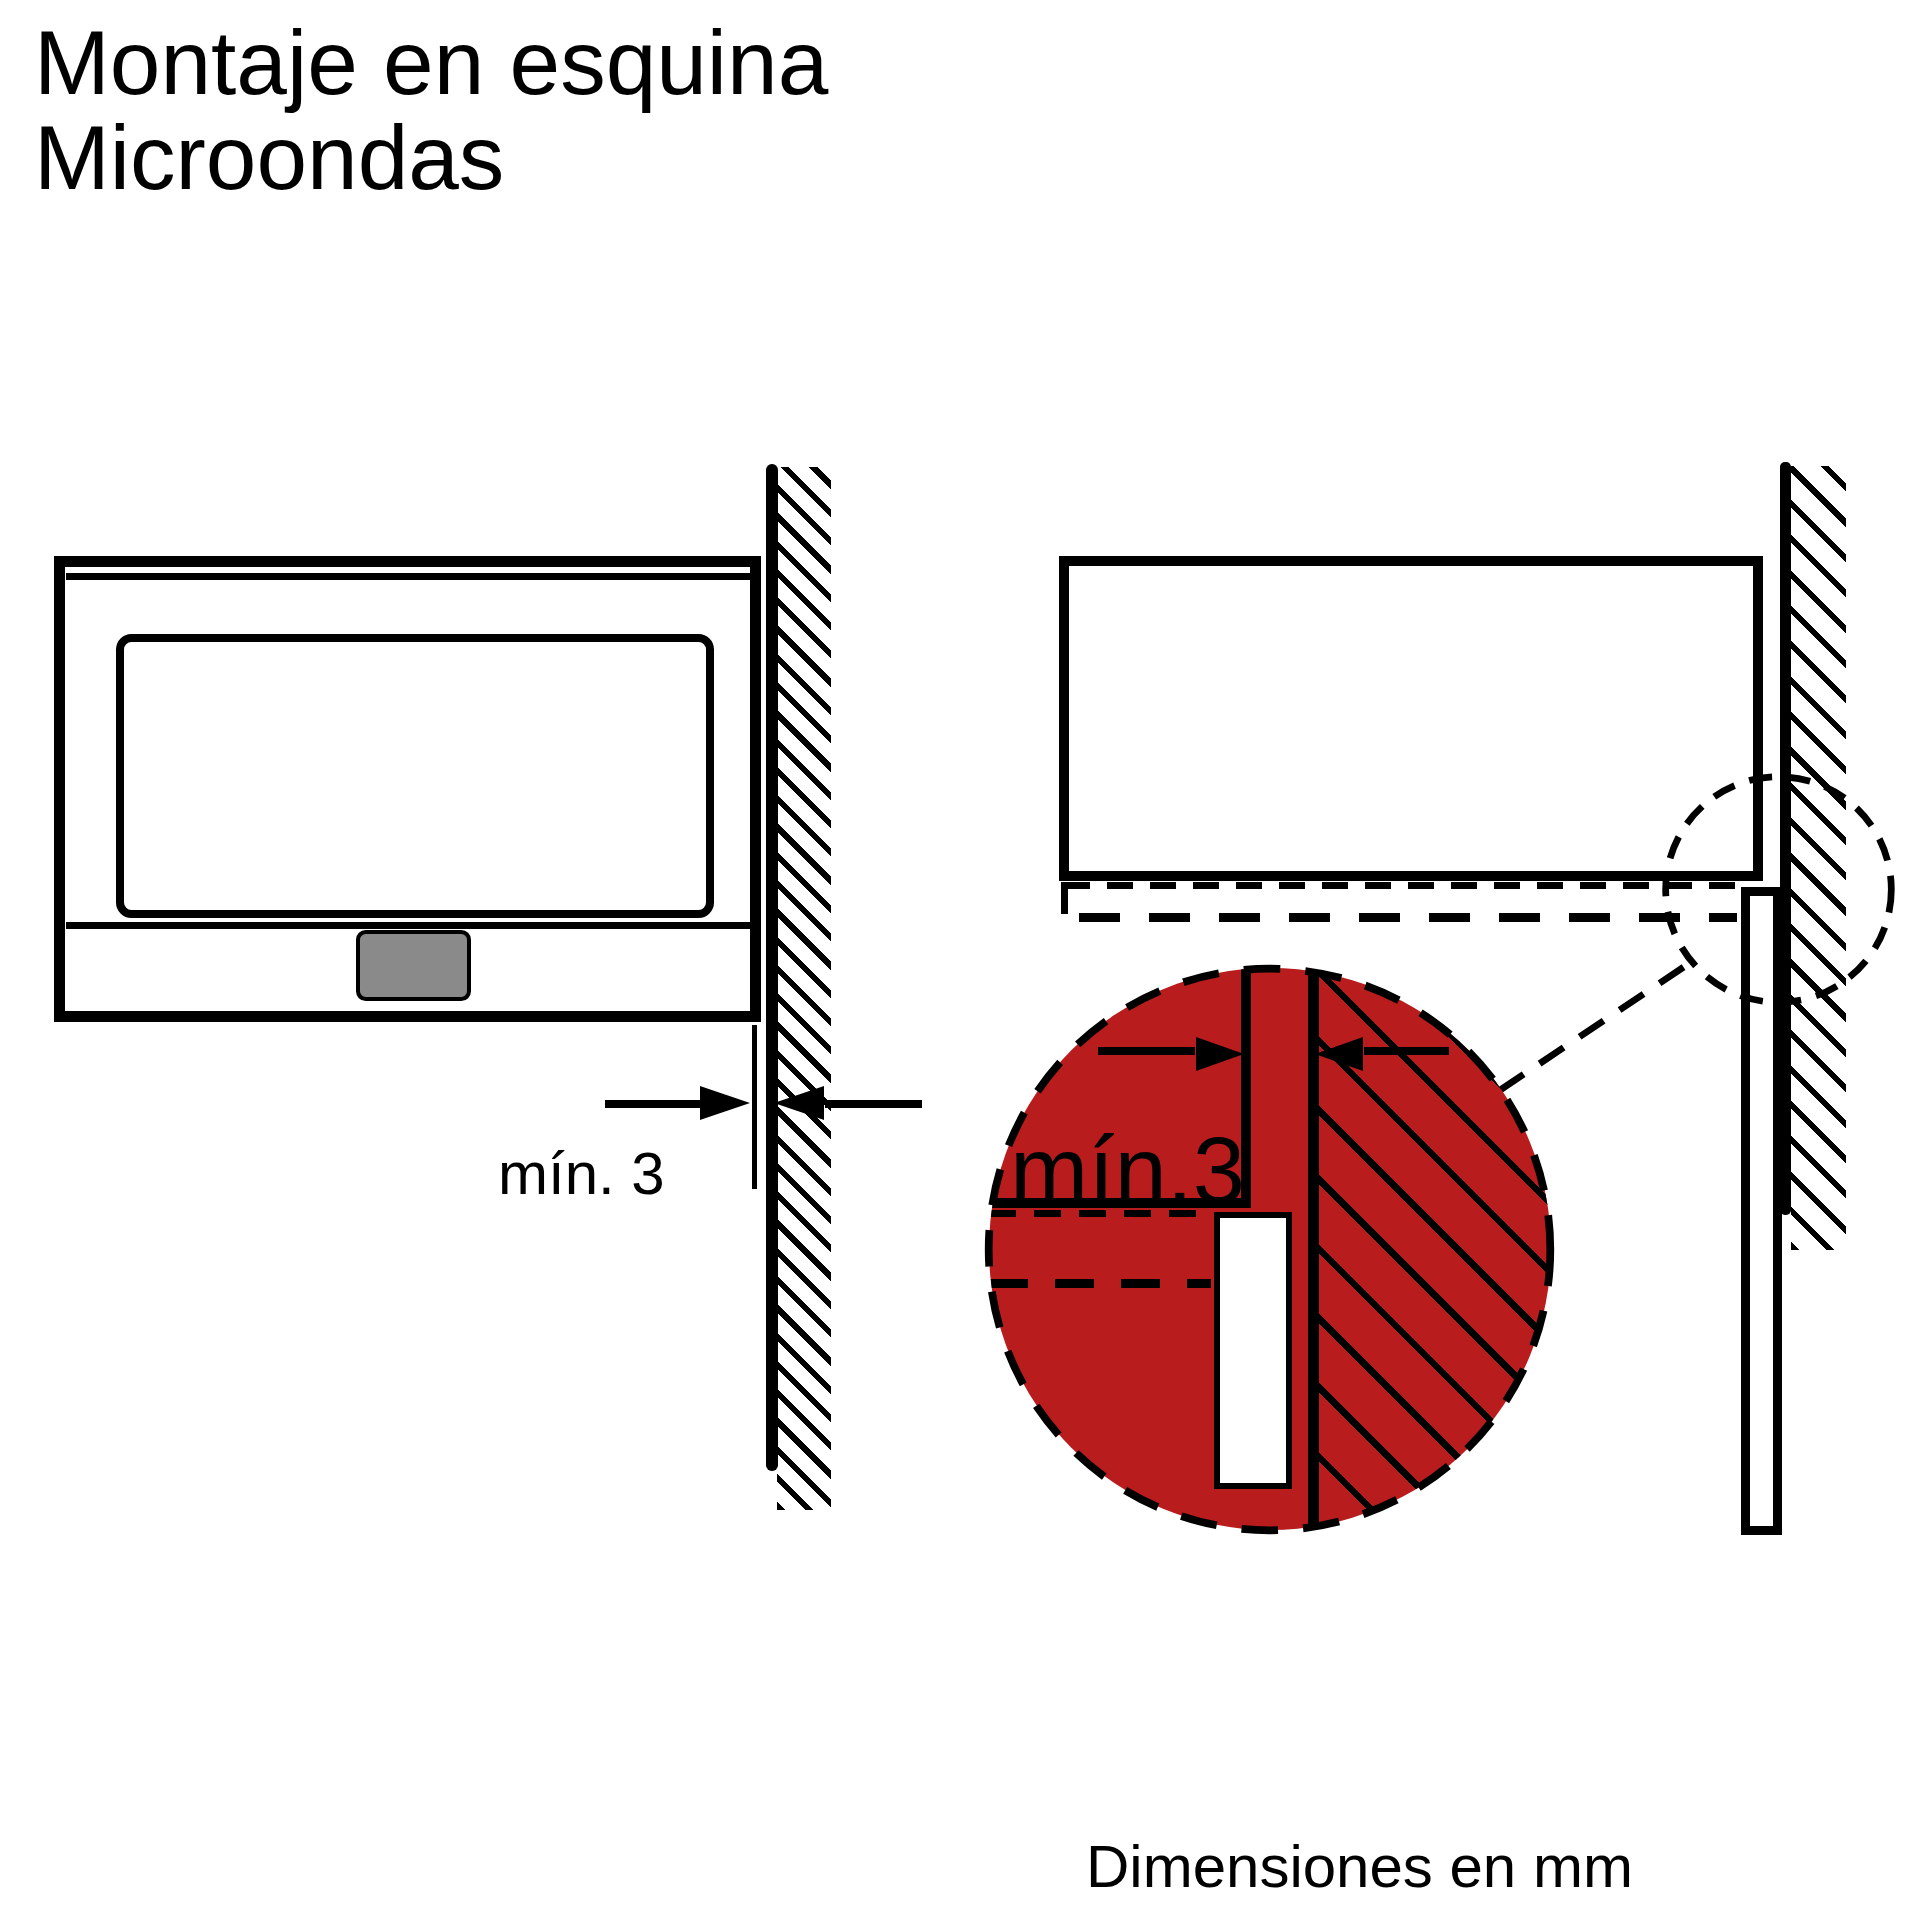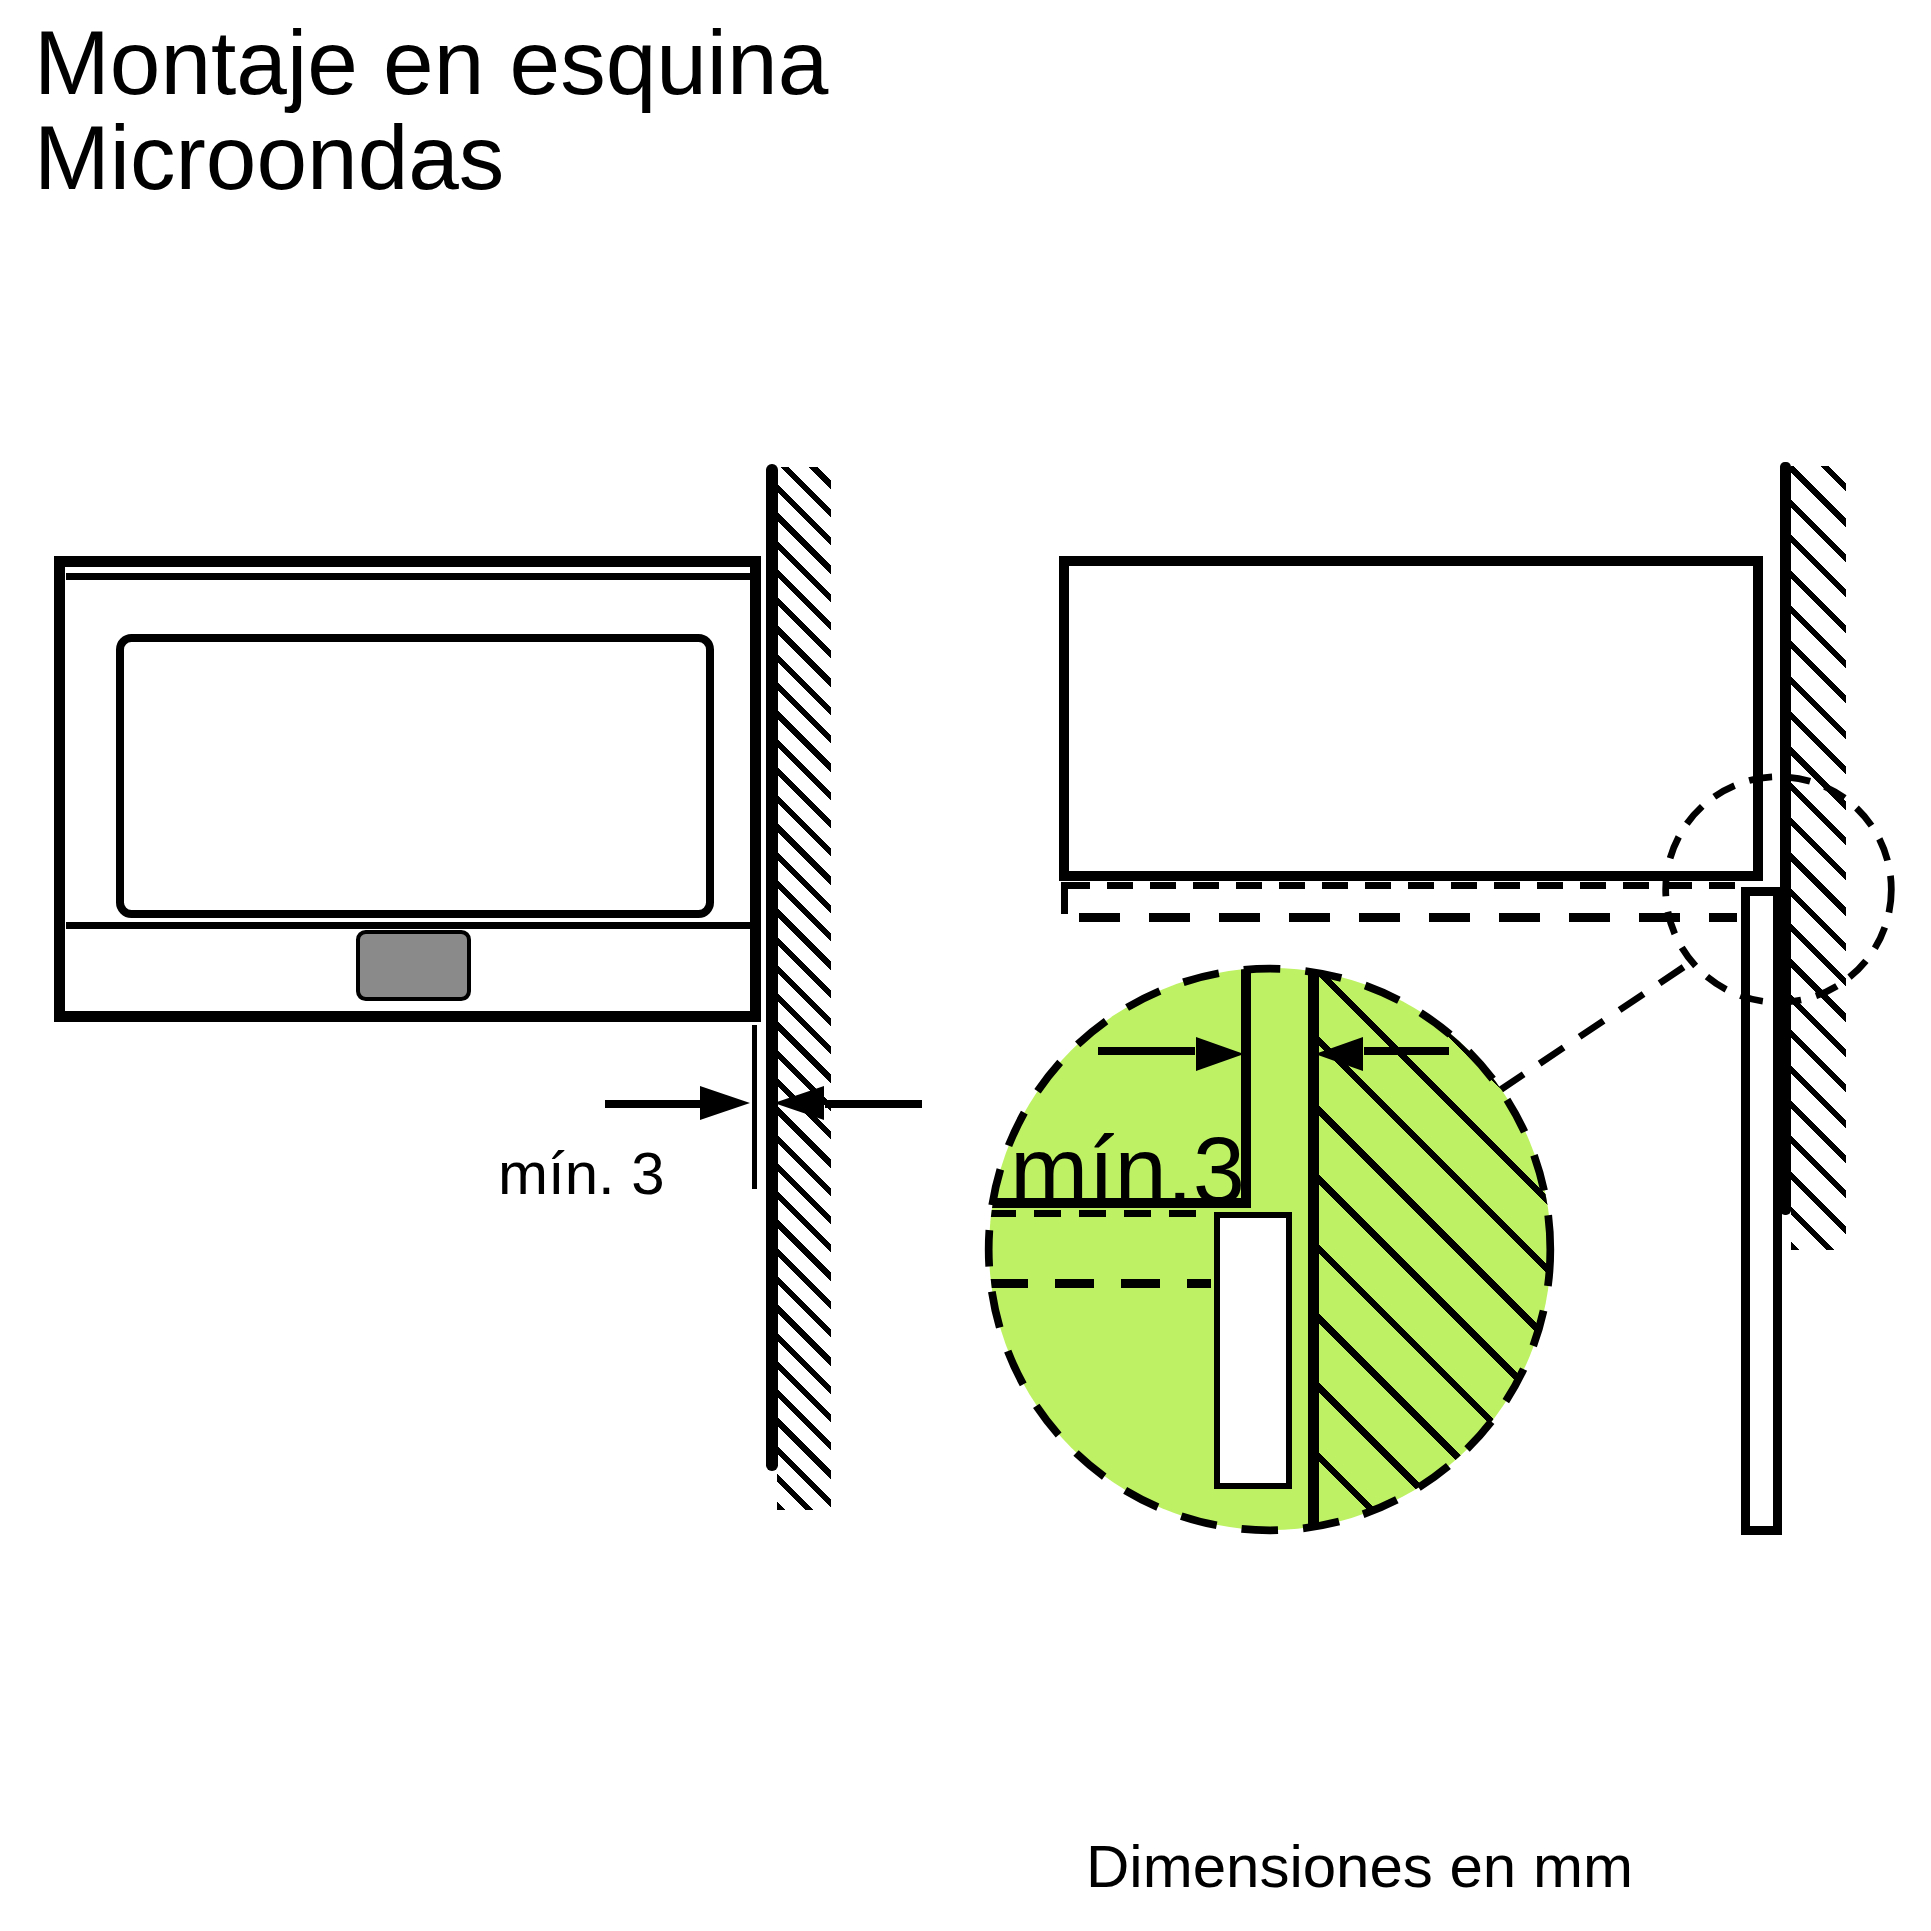--- a/index.html
+++ b/index.html
@@ -39,21 +39,21 @@
   .rf-wall-hatch{left:1791px;top:466px;width:55px;height:784px;
     background:repeating-linear-gradient(45deg,#000 0 5.8px,transparent 5.8px 25px);}
   .rf-dash1{left:1064px;top:882px;width:678px;height:6.8px;
     background:repeating-linear-gradient(90deg,#000 0 26px,transparent 26px 43px);}
   .rf-hook{left:1061px;top:882px;width:6.8px;height:32px;}
   .rf-dash2{left:1079px;top:913px;width:658px;height:8.7px;
     background:repeating-linear-gradient(90deg,#000 0 41px,transparent 41px 70px);}
   .rf-door{left:1741px;top:887px;width:41px;height:648px;border:9.7px solid #000;box-sizing:border-box;background:#fff;}
 
   
-  .dc-clip{left:989px;top:968px;width:562px;height:562px;border-radius:50%;background:#bef264;overflow:hidden;}
+  .dc-clip{left:989px;top:968px;width:562px;height:562px;border-radius:50%;background:#b91c1c;overflow:hidden;}
   .dc-wall-line{left:319px;top:0;width:10.6px;height:562px;}
   .dc-wall-hatch{left:329px;top:0;width:233px;height:562px;
     background:repeating-linear-gradient(45deg,#000 0 6.8px,transparent 6.8px 49px);}
   .dc-side{left:252px;top:0;width:9.7px;height:239px;}
   .dc-bottom{left:0;top:230px;width:262px;height:9.7px;}
   .dc-dashA{left:0;top:242px;width:222px;height:6.8px;
     background:repeating-linear-gradient(90deg,#000 0 27px,transparent 27px 45px);}
   .dc-dashB{left:0;top:311px;width:222px;height:8.7px;
     background:repeating-linear-gradient(90deg,#000 0 39px,transparent 39px 66px);}
   .dc-bar{left:225px;top:244px;width:78px;height:277px;border:6.8px solid #000;box-sizing:border-box;background:#fff;}

